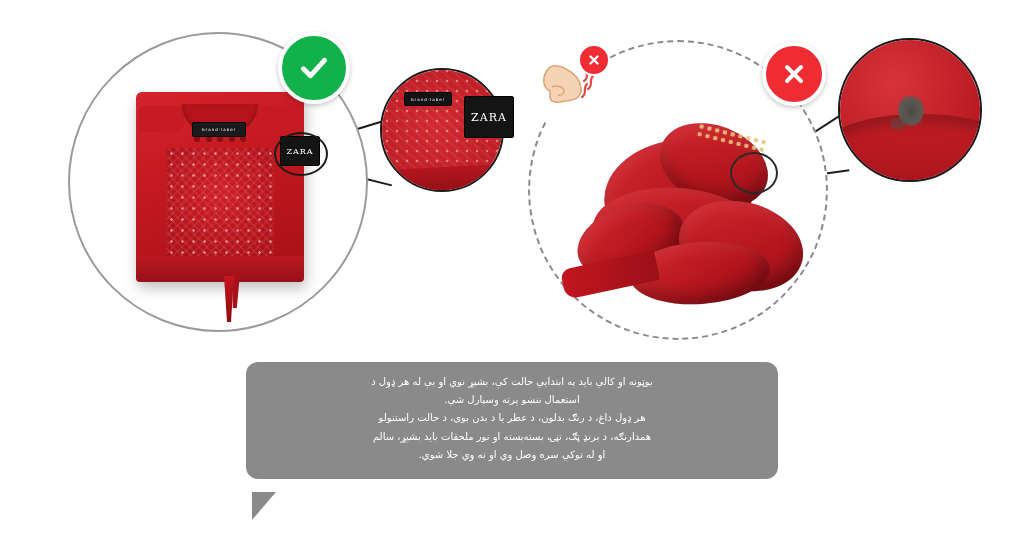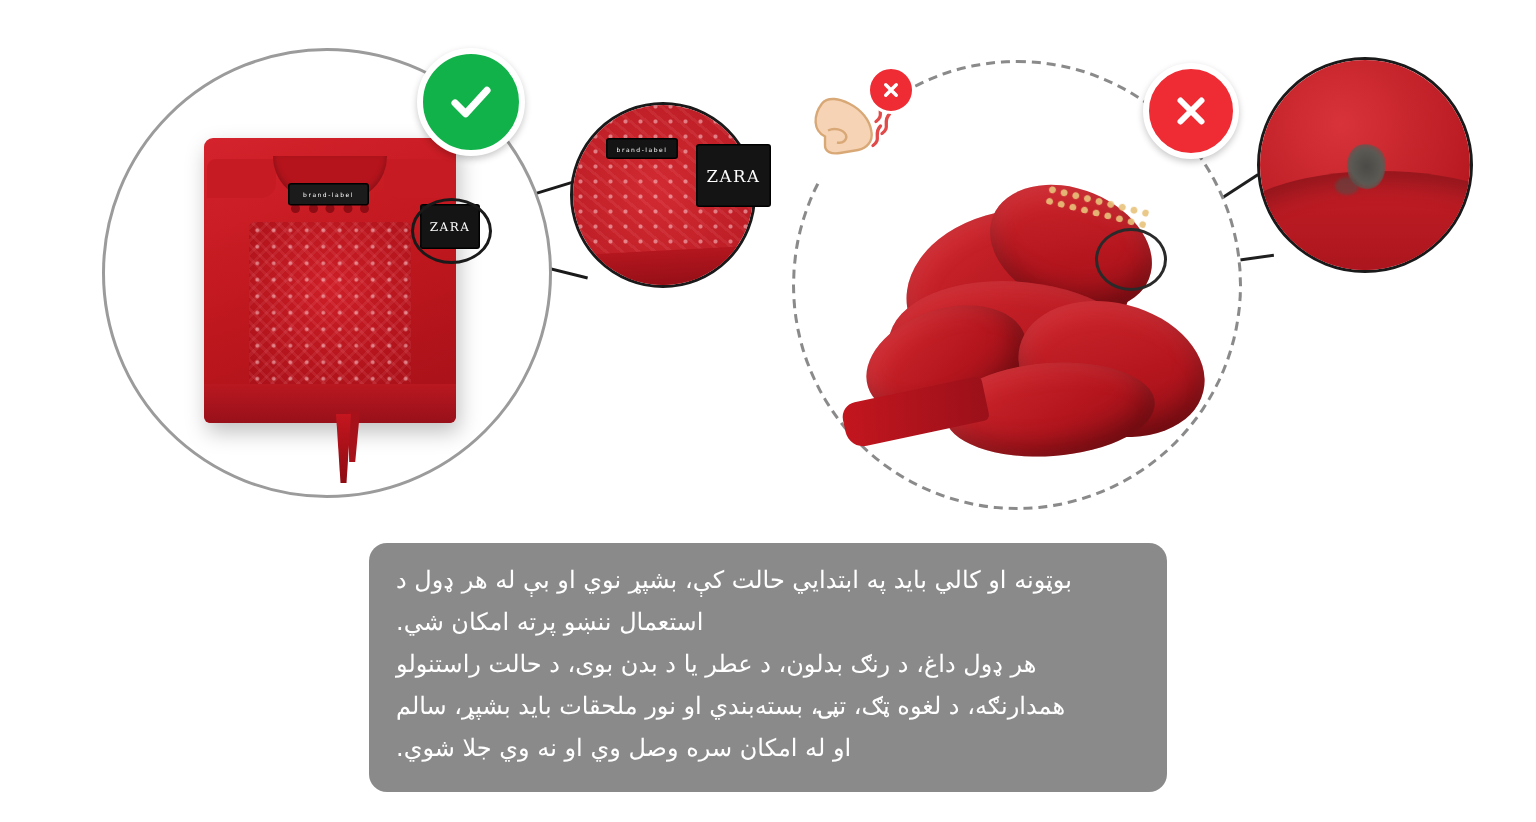--- a/index.html
+++ b/index.html
@@ -411,22 +411,22 @@
     position: absolute;
     left: 246px;
     top: 362px;
     width: 532px;
     background: #8a8a8a;
     color: #ffffff;
     border-radius: 12px;
     padding: 12px 18px 14px 18px;
     box-sizing: border-box;
     direction: rtl;
-    text-align: left;
-    font-size: 16px;
+    text-align: center;
+    font-size: 10px;
     line-height: 1.62;
     font-family: "DejaVu Sans", sans-serif;
   }
   .caption p { margin: 0 0 2px 0; }
   .caption-tail {
     position: absolute;
     left: 252px;
     top: 492px;
     width: 0; height: 0;
     border-left: 0 solid transparent;
@@ -531,19 +531,19 @@
   </div>
   <div class="smell-x">
     <svg width="14" height="14" viewBox="0 0 24 24">
       <path d="M6 6 L18 18 M18 6 L6 18" fill="none" stroke="#ffffff" stroke-width="4" stroke-linecap="round"></path>
     </svg>
   </div>
 
   <div class="caption-tail"></div>
   <div class="caption">
     <p>بوټونه او کالي باید په ابتدايي حالت کې، بشپړ نوي او بې له هر ډول د</p>
-    <p>استعمال ننښو پرته امکان شي.</p>
+    <p>استعمال ننښو پرته وسپارل شي.</p>
     <p>هر ډول داغ، د رنګ بدلون، د عطر یا د بدن بوی، د حالت راستنولو</p>
-    <p>همدارنګه، د لغوه ټګ، تڼۍ، بسته‌بندي او نور ملحقات باید بشپړ، سالم</p>
-    <p>او له امکان سره وصل وي او نه وي جلا شوي.</p>
+    <p>همدارنګه، د برنډ ټګ، تڼۍ، بسته‌بسته او نور ملحقات باید بشپړ، سالم</p>
+    <p>او له توکي سره وصل وي او نه وي جلا شوي.</p>
   </div>
 
 </div>
 
 </body></html>

